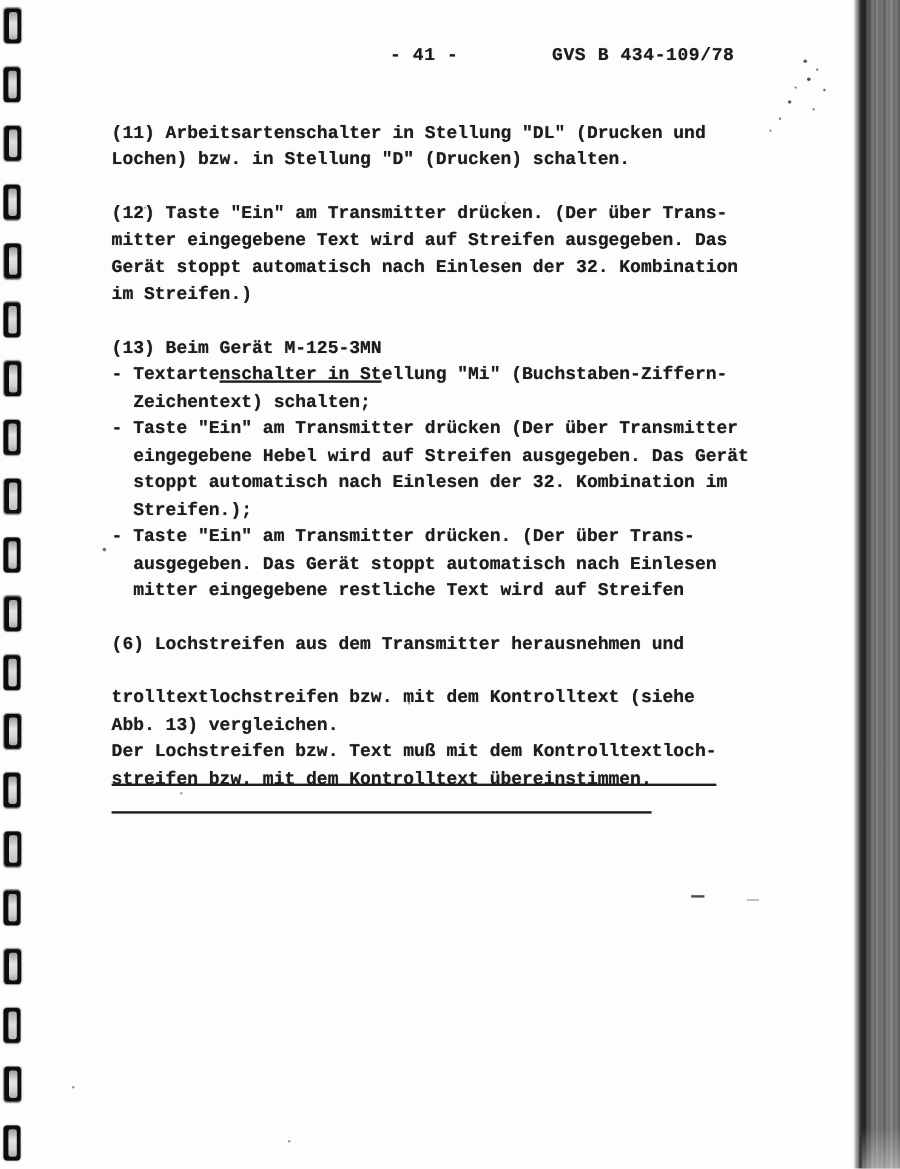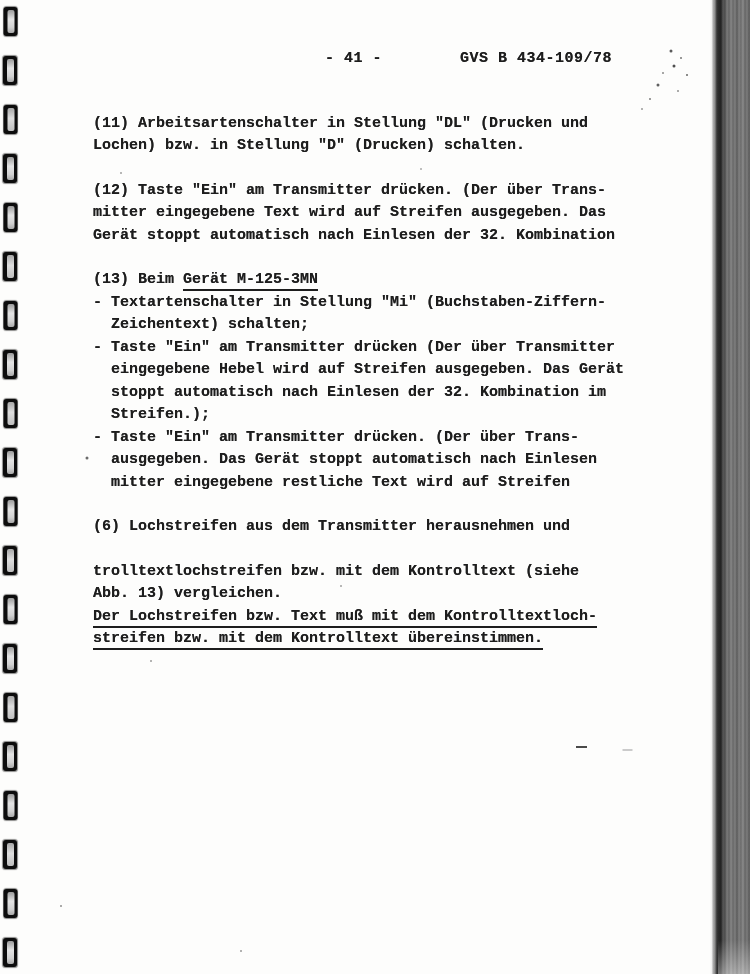--- a/index.html
+++ b/index.html
@@ -60,39 +60,39 @@
   }
   .edge-band::after {
     content: "";
     position: absolute; left: 8px; right: 0; bottom: 0; height: 34px;
     background: linear-gradient(to top, rgba(255,255,255,0.38), rgba(255,255,255,0));
   }
 
   
   .content {
     position: absolute;
-    left: 93px; top: 48px;
+    left: 93px; top: 36px;
     width: 560px;
     font-size: 15px;
     font-weight: 700;
     line-height: 22.5px;
     text-shadow: 0 0 0.6px rgba(25,25,25,0.75);
     z-index: 1;
   }
   .header-line {
     white-space: pre;
     padding-left: 232px;
     letter-spacing: 0.5px;
   }
   .header-line .doc-ref { margin-left: 78px; }
 
   .doc-body .block { margin-top: 22px; }
   .doc-body .block:first-child { margin-top: 42px; }
   .line { white-space: pre; height: 22.5px; }
-  .u { border-bottom: 2px solid #1d1d1d; padding-bottom: 1px; }
+  .u { border-bottom: 2px solid #1d1d1d; padding-bottom: 18px; }
 
   
   .specks {
     position: absolute; top: 0; left: 0;
     width: 2px; height: 2px; border-radius: 50%;
     background: transparent;
     box-shadow:
       670px 50px 0 0.5px #5a5a5a,
       680px 57px 0 0 #777777,
       673px 65px 0 0.5px #4f4f4f,
@@ -195,20 +195,21 @@
     <div class="header-line"><span>- 41 -</span><span class="doc-ref">GVS B 434-109/78</span></div>
     <div class="doc-body">
         <div class="block">
           <div class="line"><span>(11) Arbeitsartenschalter in Stellung "DL" (Drucken und</span></div>
           <div class="line"><span>Lochen) bzw. in Stellung "D" (Drucken) schalten.</span></div>
         </div>
         <div class="block">
           <div class="line"><span>(12) Taste "Ein" am Transmitter drücken. (Der über Trans-</span></div>
           <div class="line"><span>mitter eingegebene Text wird auf Streifen ausgegeben. Das</span></div>
           <div class="line"><span>Gerät stoppt automatisch nach Einlesen der 32. Kombination</span></div>
+          <div class="line"><span>im Streifen.)</span></div>
         </div>
         <div class="block">
           <div class="line"><span>(13) Beim </span><span class="u">Gerät M-125-3MN</span></div>
           <div class="line"><span>- Textartenschalter in Stellung "Mi" (Buchstaben-Ziffern-</span></div>
           <div class="line"><span>  Zeichentext) schalten;</span></div>
           <div class="line"><span>- Taste "Ein" am Transmitter drücken (Der über Transmitter</span></div>
           <div class="line"><span>  eingegebene Hebel wird auf Streifen ausgegeben. Das Gerät</span></div>
           <div class="line"><span>  stoppt automatisch nach Einlesen der 32. Kombination im</span></div>
           <div class="line"><span>  Streifen.);</span></div>
           <div class="line"><span>- Taste "Ein" am Transmitter drücken. (Der über Trans-</span></div>

